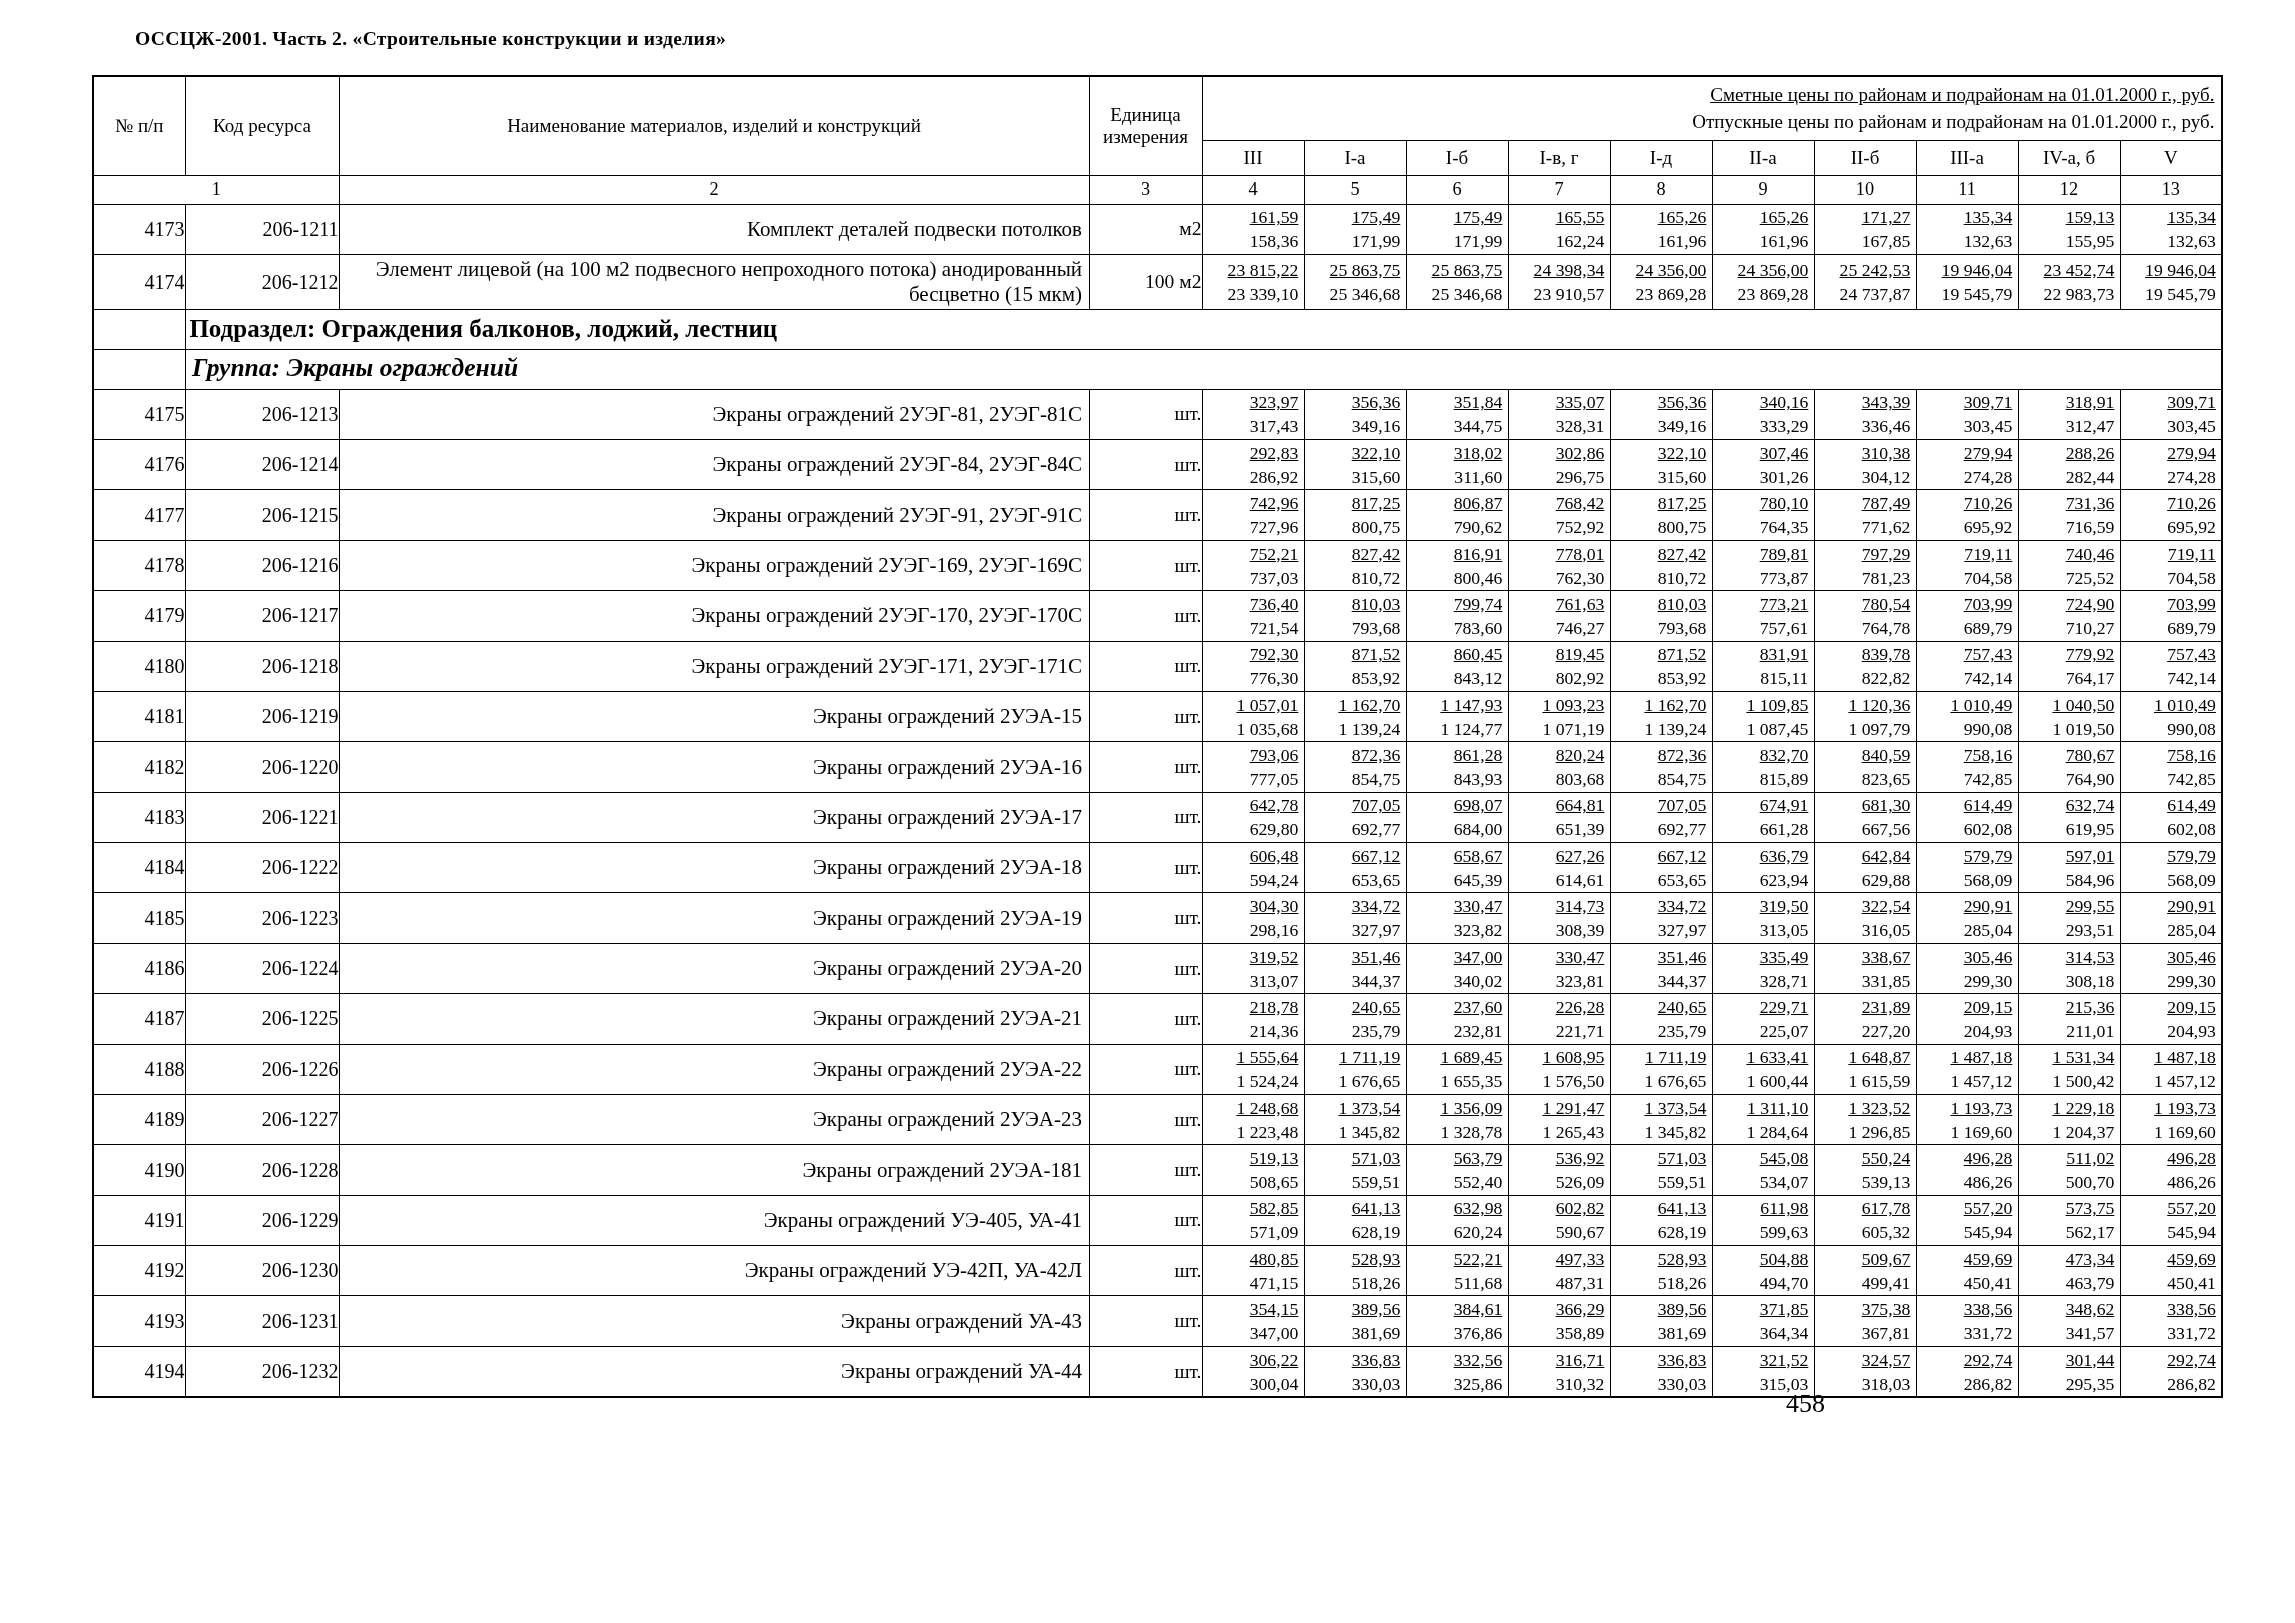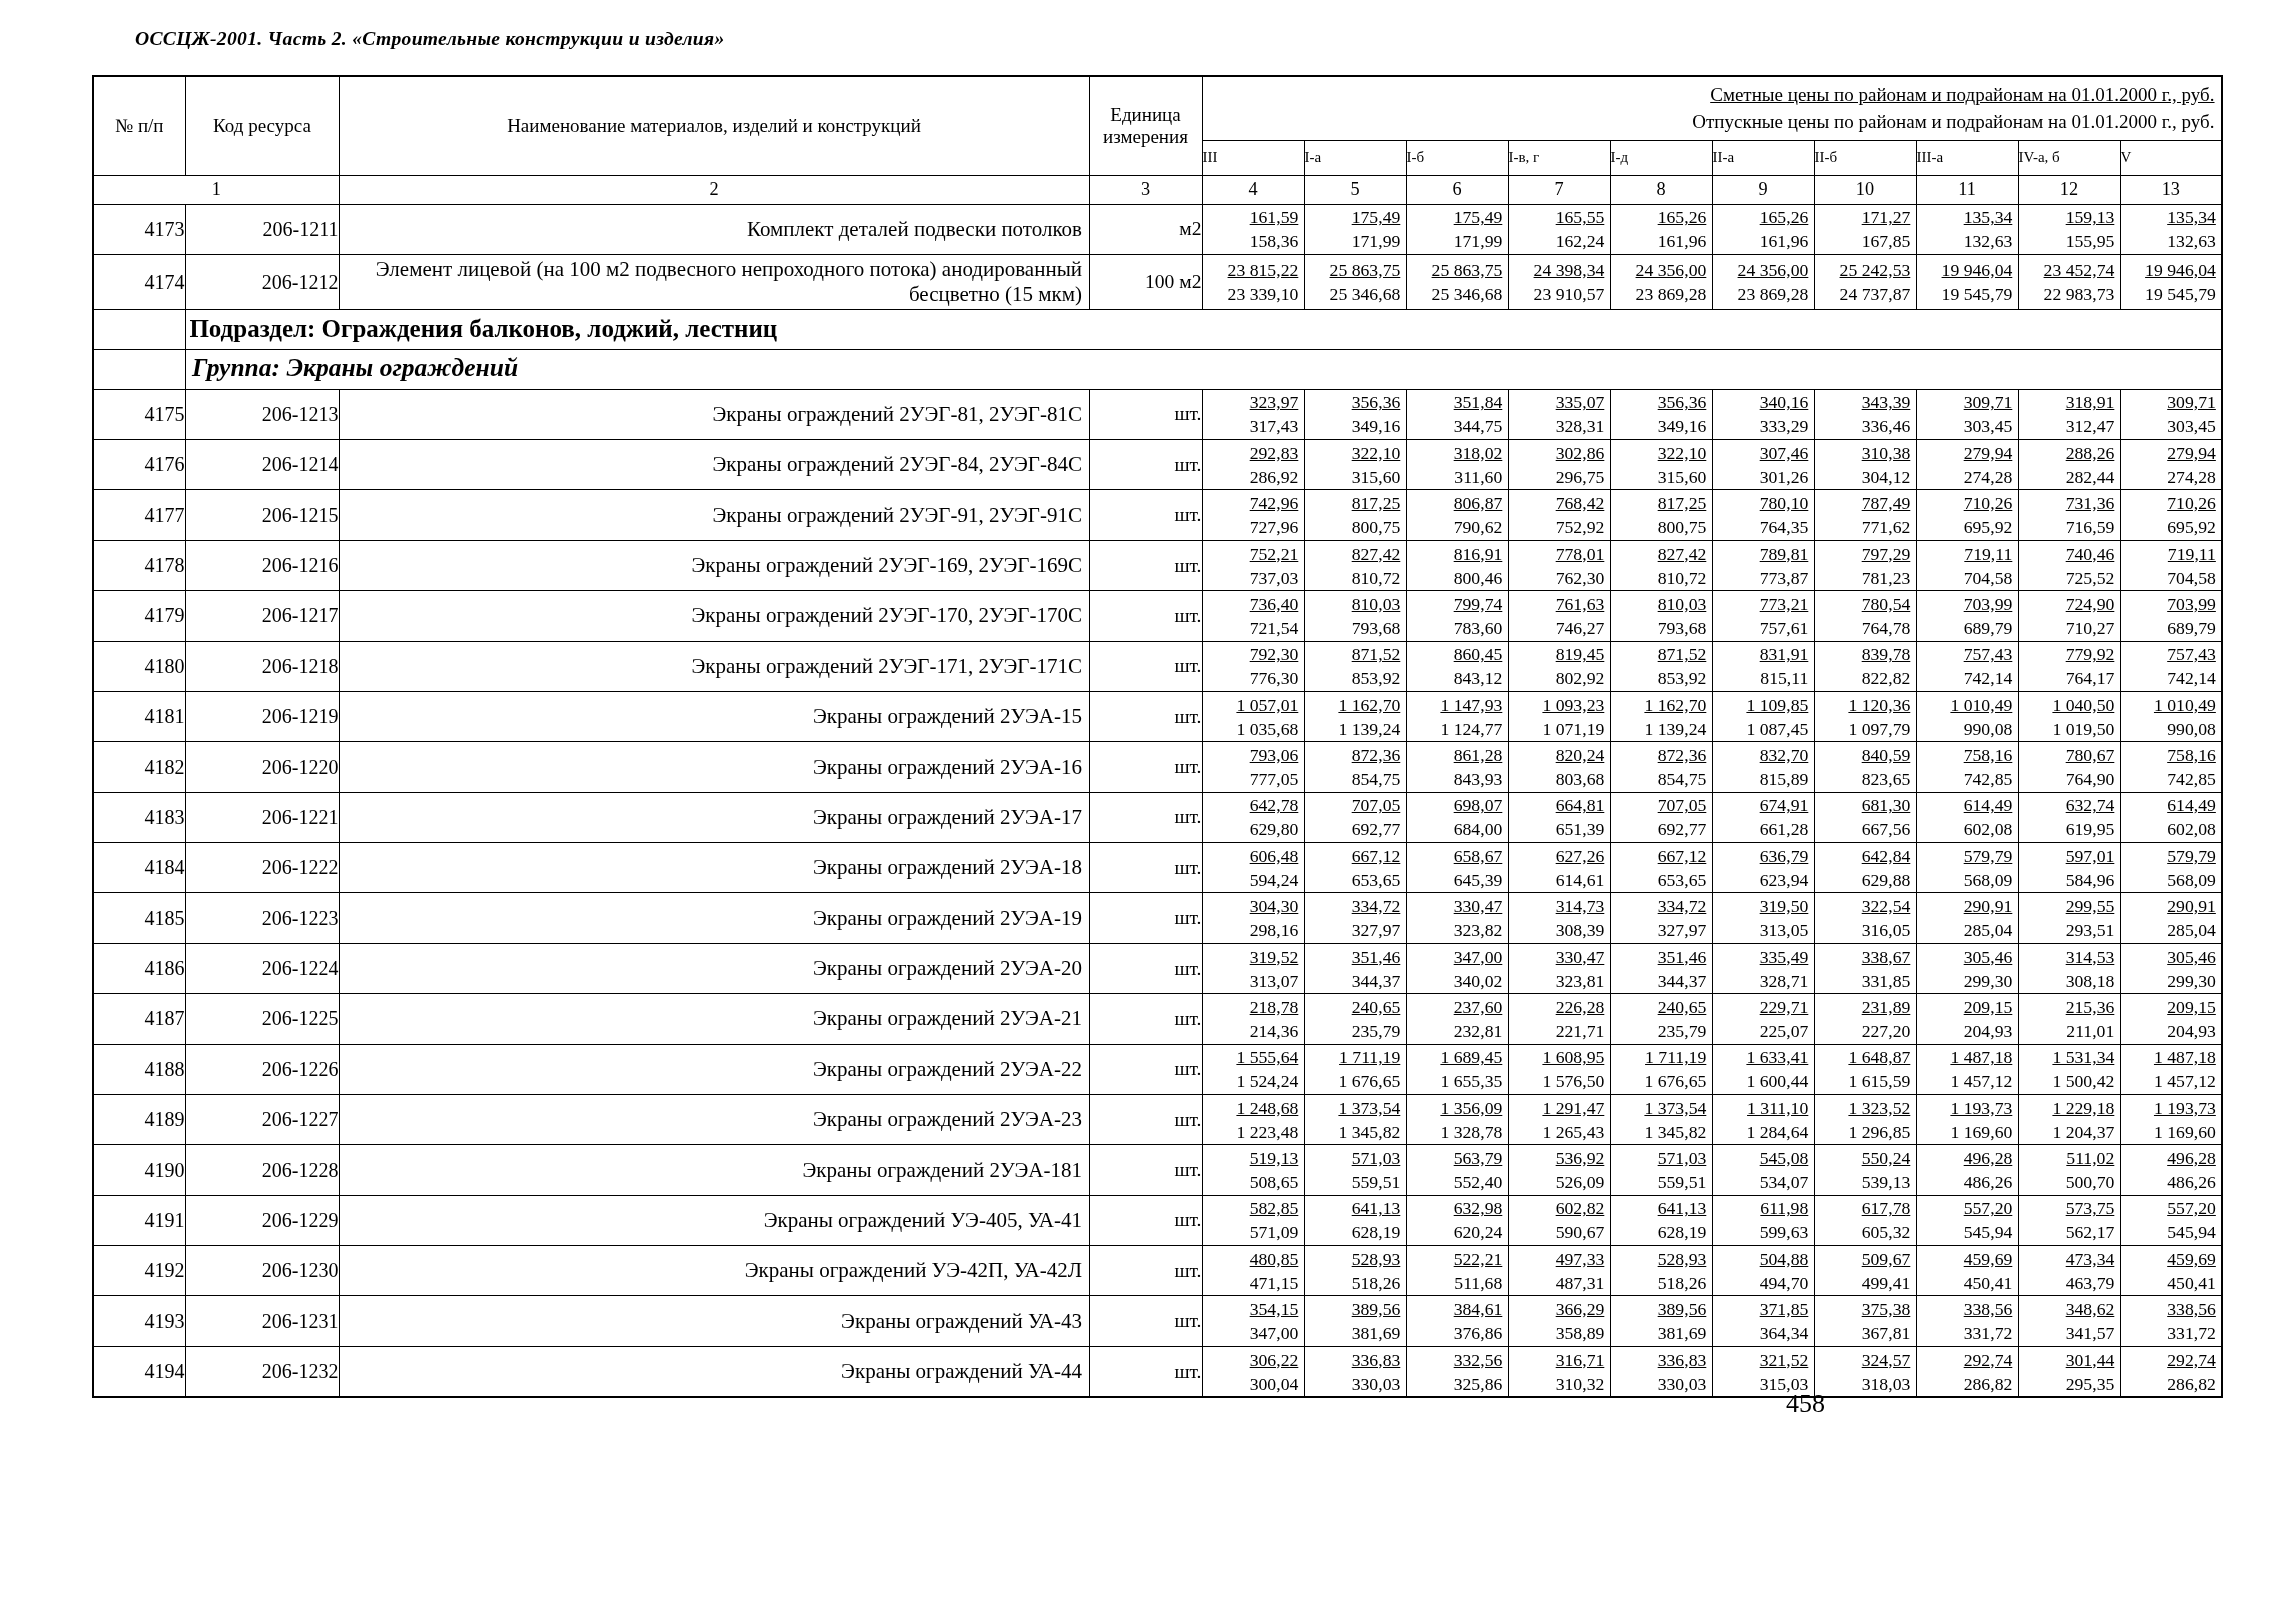--- a/index.html
+++ b/index.html
@@ -3,36 +3,36 @@
 <meta charset="utf-8">
 <style>
   * { margin:0; padding:0; box-sizing:border-box; }
   html, body { background:#ffffff; }
   body {
     width:2295px; height:1623px; position:relative; overflow:hidden;
     color:#000; font-family:"Liberation Serif","DejaVu Serif",serif;
   }
   .doc-header {
     position:absolute; left:135px; top:27.5px;
-    font-size:19.6px; font-weight:bold; font-style:italic; letter-spacing:0.3px;
+    font-size:19.6px; font-weight:bold; letter-spacing:0.3px;
     white-space:nowrap;
   }
   table.price-table {
     position:absolute; left:92px; top:75px; width:2130px;
     border-collapse:collapse; table-layout:fixed;
     border:2px solid #000;
   }
   table.price-table td { border:1.3px solid #000; vertical-align:middle; }
   col.c1 { width:92px; } col.c2 { width:154px; }
   col.c3 { width:750px; } col.c4 { width:113px; }
   col.cp { width:102px; }
   .hd { text-align:center; font-size:19px; line-height:22px; padding:2.6px 3.9px; }
   .price-title { text-align:right; font-size:19px; line-height:27.5px; padding:3.9px 6.5px; }
   .price-title .u { text-decoration:underline; }
-  .region { text-align:left; font-size:15px; height:35px; }
+  .region { text-align:center; font-size:19px; height:35px; }
   .colnum { text-align:center; font-size:18.3px; height:29px; }
   .c-num, .c-code { text-align:right; font-size:20px; }
   .c-name { text-align:right; font-size:21px; line-height:25px; padding:2px 6.5px; }
   .c-unit { text-align:right; font-size:19.6px; }
   .c-price { padding:0.7px 0; }
   .c-price .sm, .c-price .ot {
     display:block; text-align:right; font-size:17.7px; line-height:24px;
     padding-right:5.2px; white-space:nowrap;
   }
   .c-price .sm { text-decoration:underline; }

